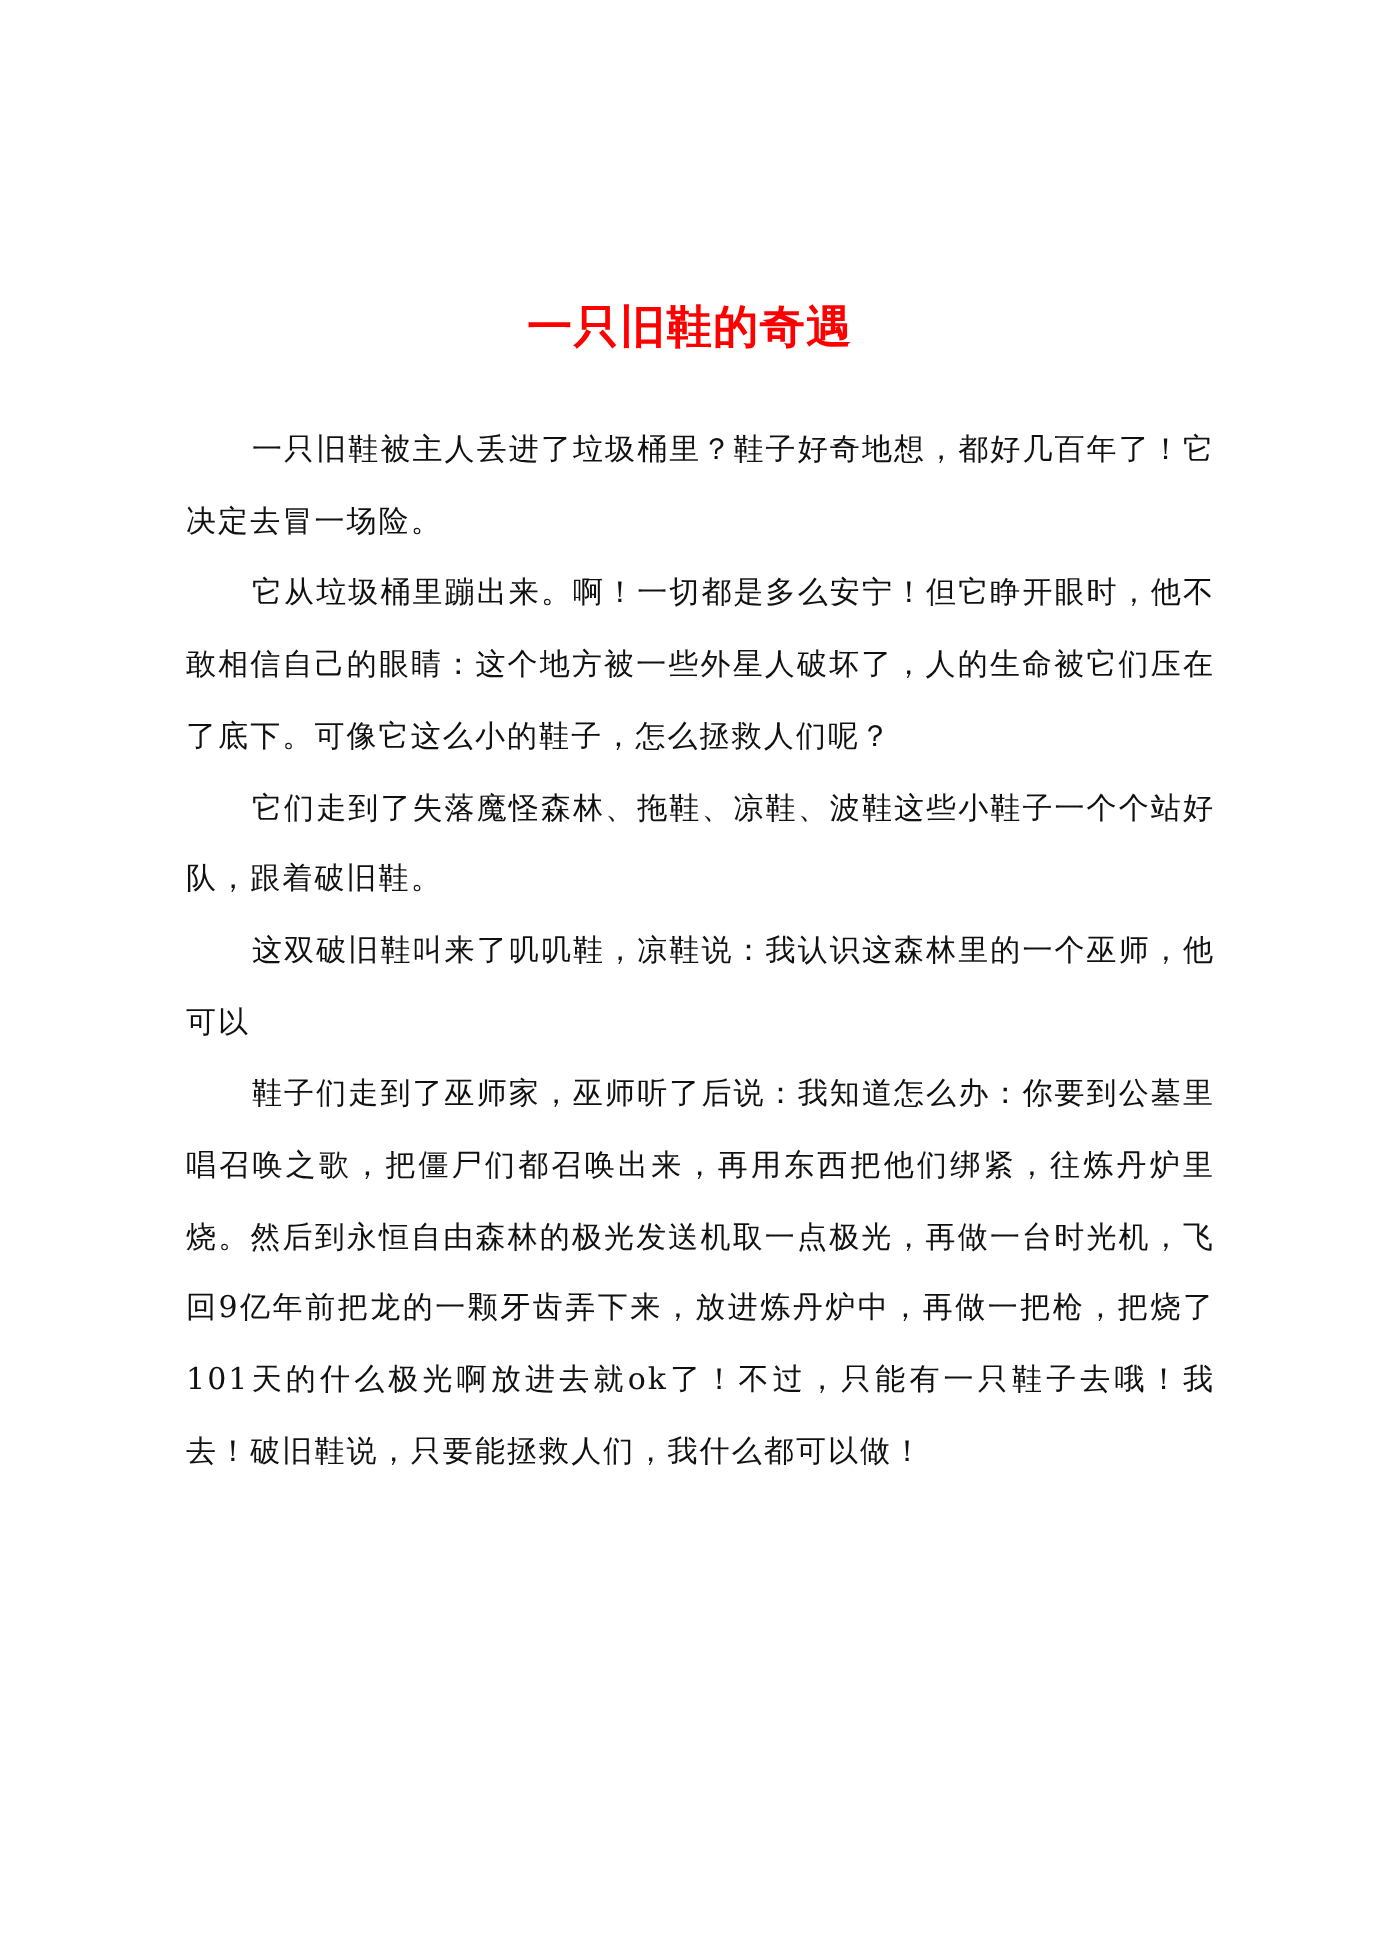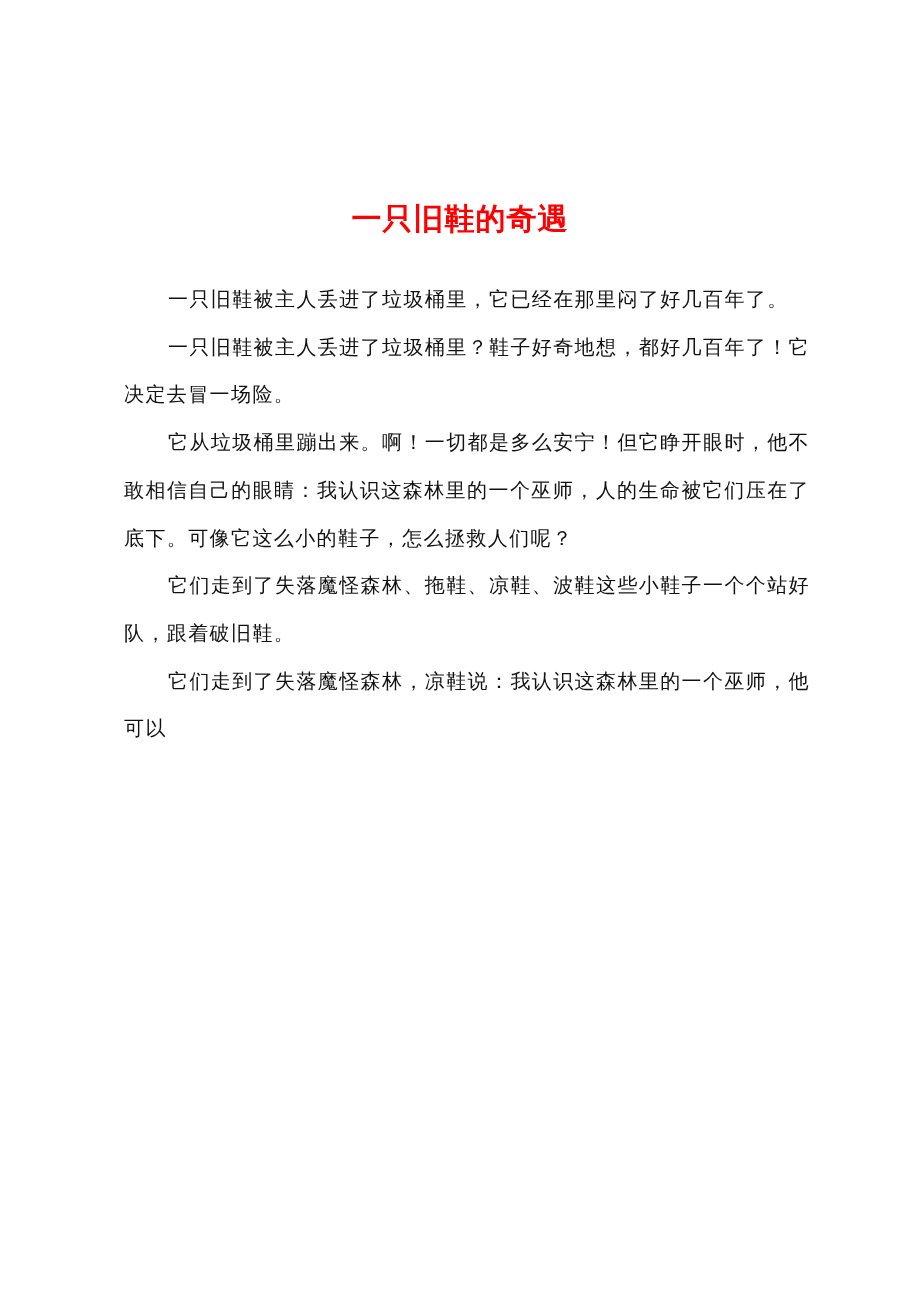--- a/index.html
+++ b/index.html
@@ -51,19 +51,19 @@
       text-align-last: left;
       letter-spacing: 1.4px;
     }
   </style>
 </head>
 <body>
 
 <div class="page">
   <h1 class="title">一只旧鞋的奇遇</h1>
   <div class="body-text">
-    <p class="para">一只旧鞋被主人丢进了垃圾桶里，它已经在那里闷了好几百年了。</p>
     <p class="para">一只旧鞋被主人丢进了垃圾桶里？鞋子好奇地想，都好几百年了！它决定去冒一场险。</p>
-    <p class="para">它从垃圾桶里蹦出来。啊！一切都是多么安宁！但它睁开眼时，他不敢相信自己的眼睛：我认识这森林里的一个巫师，人的生命被它们压在了底下。可像它这么小的鞋子，怎么拯救人们呢？</p>
+    <p class="para">它从垃圾桶里蹦出来。啊！一切都是多么安宁！但它睁开眼时，他不敢相信自己的眼睛：这个地方被一些外星人破坏了，人的生命被它们压在了底下。可像它这么小的鞋子，怎么拯救人们呢？</p>
     <p class="para">它们走到了失落魔怪森林、拖鞋、凉鞋、波鞋这些小鞋子一个个站好队，跟着破旧鞋。</p>
-    <p class="para">它们走到了失落魔怪森林，凉鞋说：我认识这森林里的一个巫师，他可以</p>
+    <p class="para">这双破旧鞋叫来了叽叽鞋，凉鞋说：我认识这森林里的一个巫师，他可以</p>
+    <p class="para">鞋子们走到了巫师家，巫师听了后说：我知道怎么办：你要到公墓里唱召唤之歌，把僵尸们都召唤出来，再用东西把他们绑紧，往炼丹炉里烧。然后到永恒自由森林的极光发送机取一点极光，再做一台时光机，飞回9亿年前把龙的一颗牙齿弄下来，放进炼丹炉中，再做一把枪，把烧了101天的什么极光啊放进去就ok了！不过，只能有一只鞋子去哦！我去！破旧鞋说，只要能拯救人们，我什么都可以做！</p>
   </div>
 </div>
 
 </body></html>

